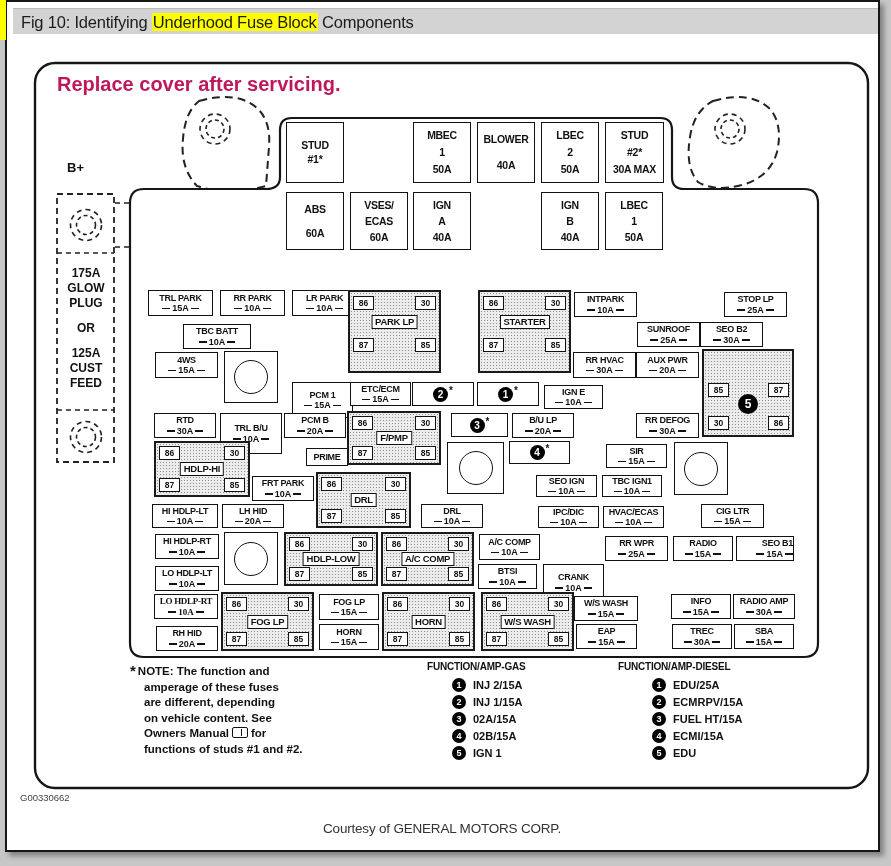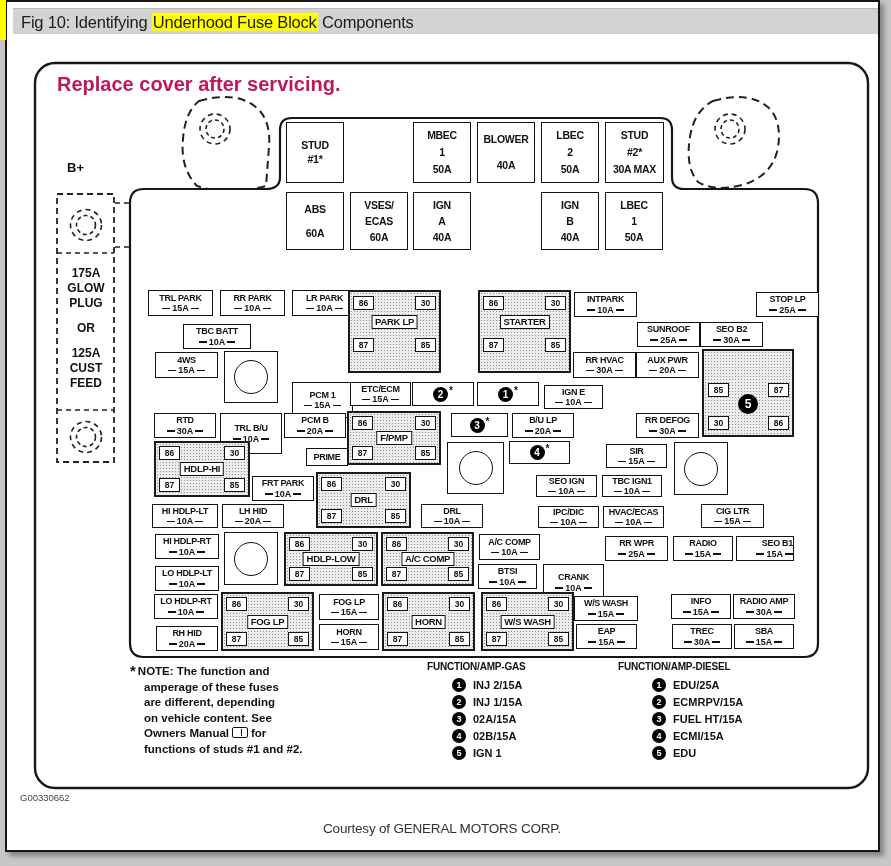--- a/index.html
+++ b/index.html
@@ -196,21 +196,21 @@
         </span>
       </div>
       <div class="fz abs" style="left: 574px; top: 292px; width: 63px; height: 25px;">
         <span class="nm">INTPARK</span>
         <span class="amp">
           <i></i>
           <span>10A</span>
           <i></i>
         </span>
       </div>
-      <div class="fz abs" style="left: 756px; top: 292px; width: 63px; height: 25px;">
+      <div class="fz abs" style="left: 724px; top: 292px; width: 63px; height: 25px;">
         <span class="nm">STOP LP</span>
         <span class="amp">
           <i></i>
           <span>25A</span>
           <i></i>
         </span>
       </div>
       <div class="fz abs" style="left: 183px; top: 324px; width: 68px; height: 25px;">
         <span class="nm">TBC BATT</span>
         <span class="amp">
@@ -463,21 +463,21 @@
         </span>
       </div>
       <div class="fz abs" style="left: 543px; top: 564px; width: 61px; height: 37px;">
         <span class="nm">CRANK</span>
         <span class="amp">
           <i></i>
           <span>10A</span>
           <i></i>
         </span>
       </div>
-      <div class="fz abs" style="left: 154px; top: 594px; width: 64px; height: 25px;">
+      <div class="fz abs" style="left: 154px; top: 594px; width: 64px; height: 25px; font-family: Liberation Serif, serif;">
         <span class="nm">LO HDLP-RT</span>
         <span class="amp">
           <i></i>
           <span>10A</span>
           <i></i>
         </span>
       </div>
       <div class="fz abs" style="left: 319px; top: 594px; width: 60px; height: 26px;">
         <span class="nm">FOG LP</span>
         <span class="amp">

